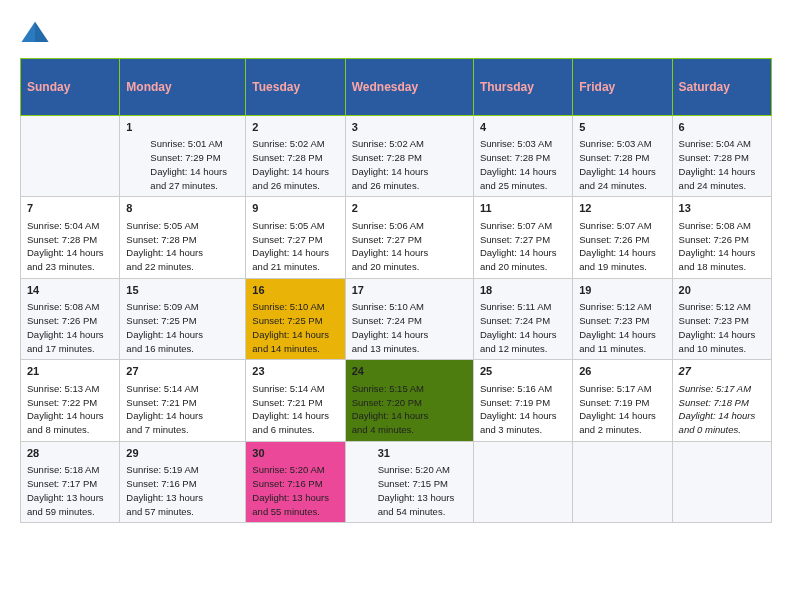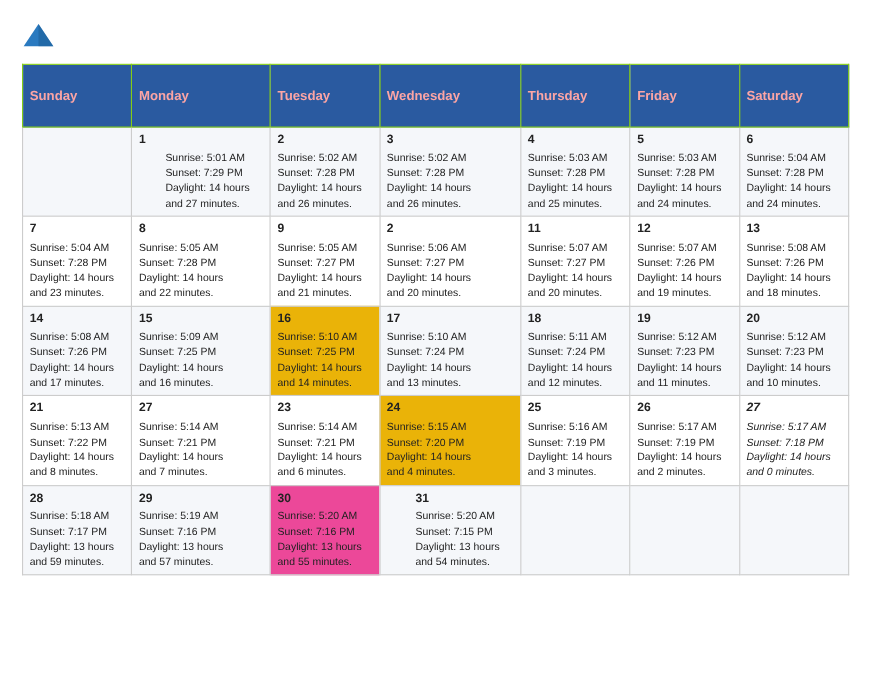--- a/index.html
+++ b/index.html
@@ -291,21 +291,21 @@
 Daylight: 14 hours
 and 7 minutes.</div>
           </td>
           <td style="background: rgb(255, 255, 255);">
             <span class="day-number">23</span>
             <div class="cell-info" style="white-space: pre-line;">Sunrise: 5:14 AM
 Sunset: 7:21 PM
 Daylight: 14 hours
 and 6 minutes.</div>
           </td>
-          <td style="background: #eab308;">
+          <td style="background: #4d7c0f;">
             <span class="day-number">24</span>
             <div class="cell-info" style="white-space: pre-line;">Sunrise: 5:15 AM
 Sunset: 7:20 PM
 Daylight: 14 hours
 and 4 minutes.</div>
           </td>
           <td style="background: rgb(255, 255, 255);">
             <span class="day-number">25</span>
             <div class="cell-info" style="white-space: pre-line;">Sunrise: 5:16 AM
 Sunset: 7:19 PM

